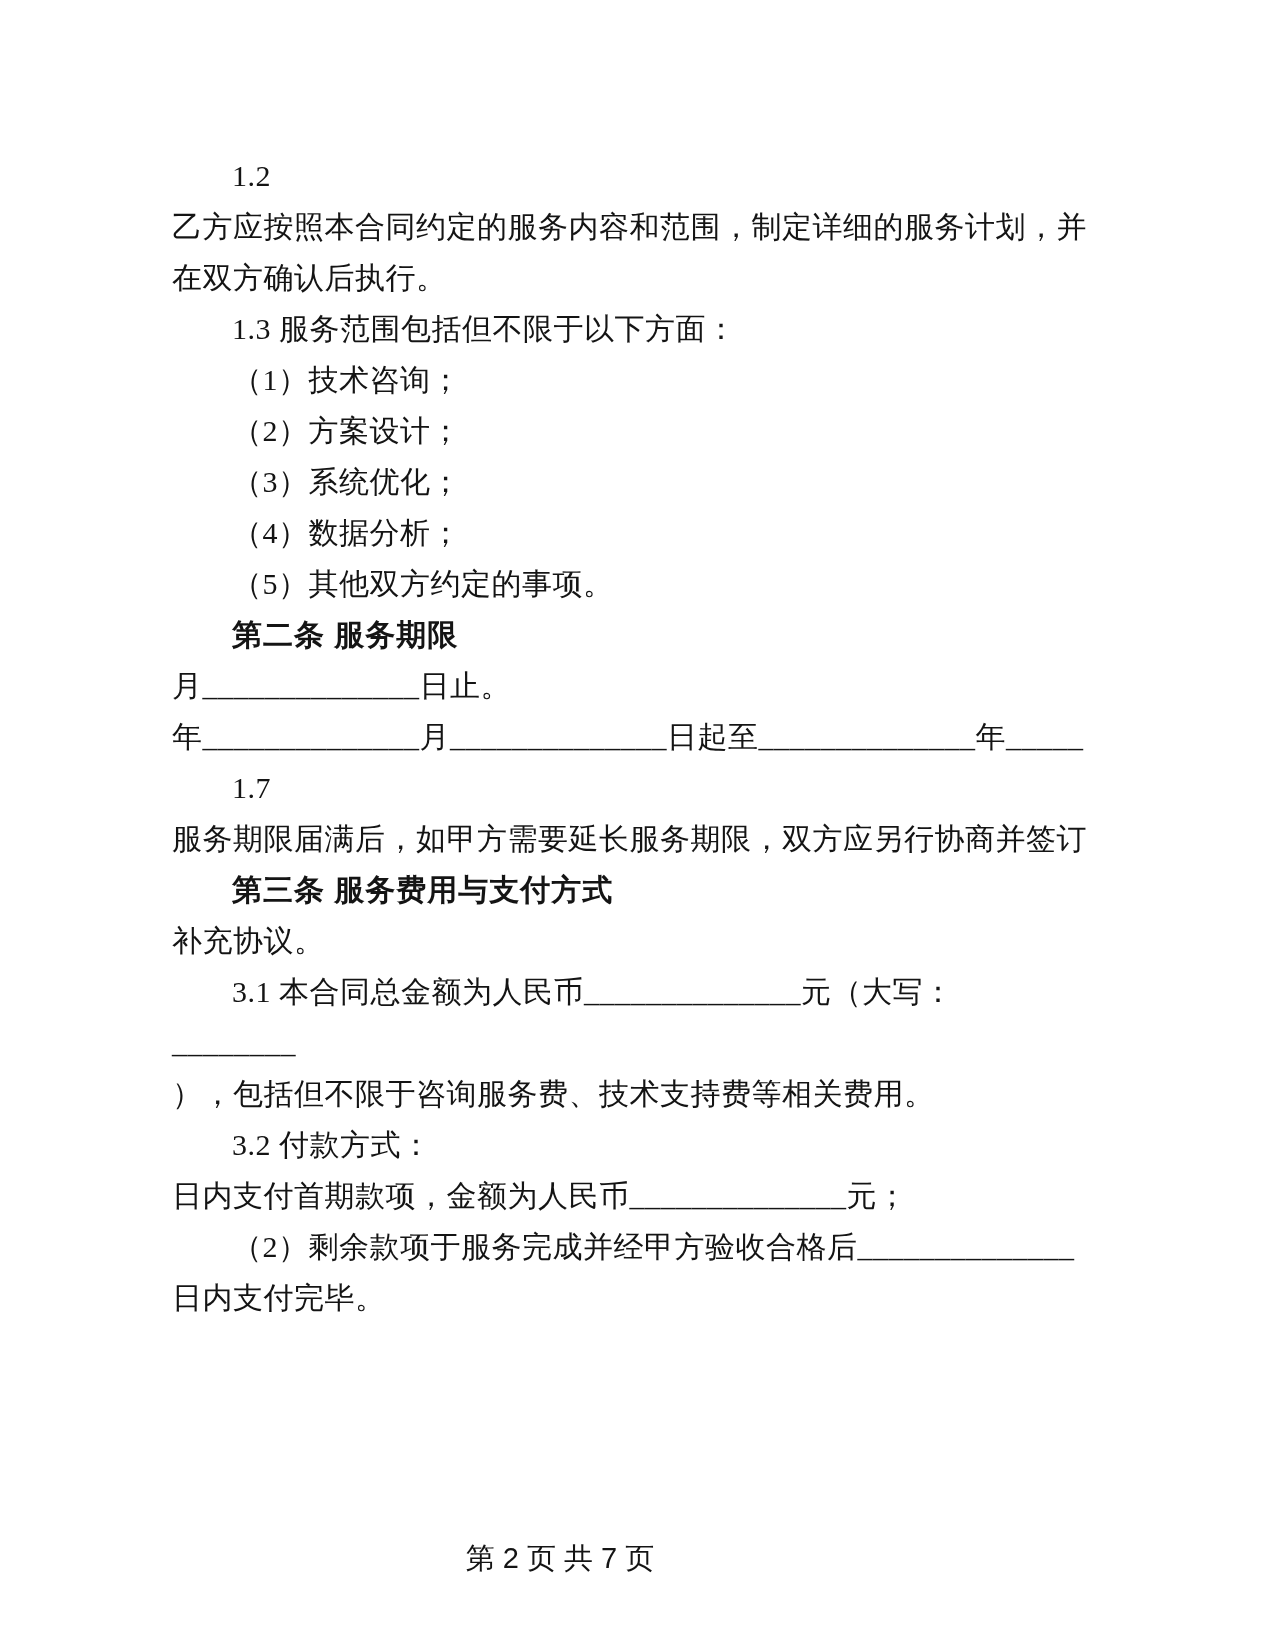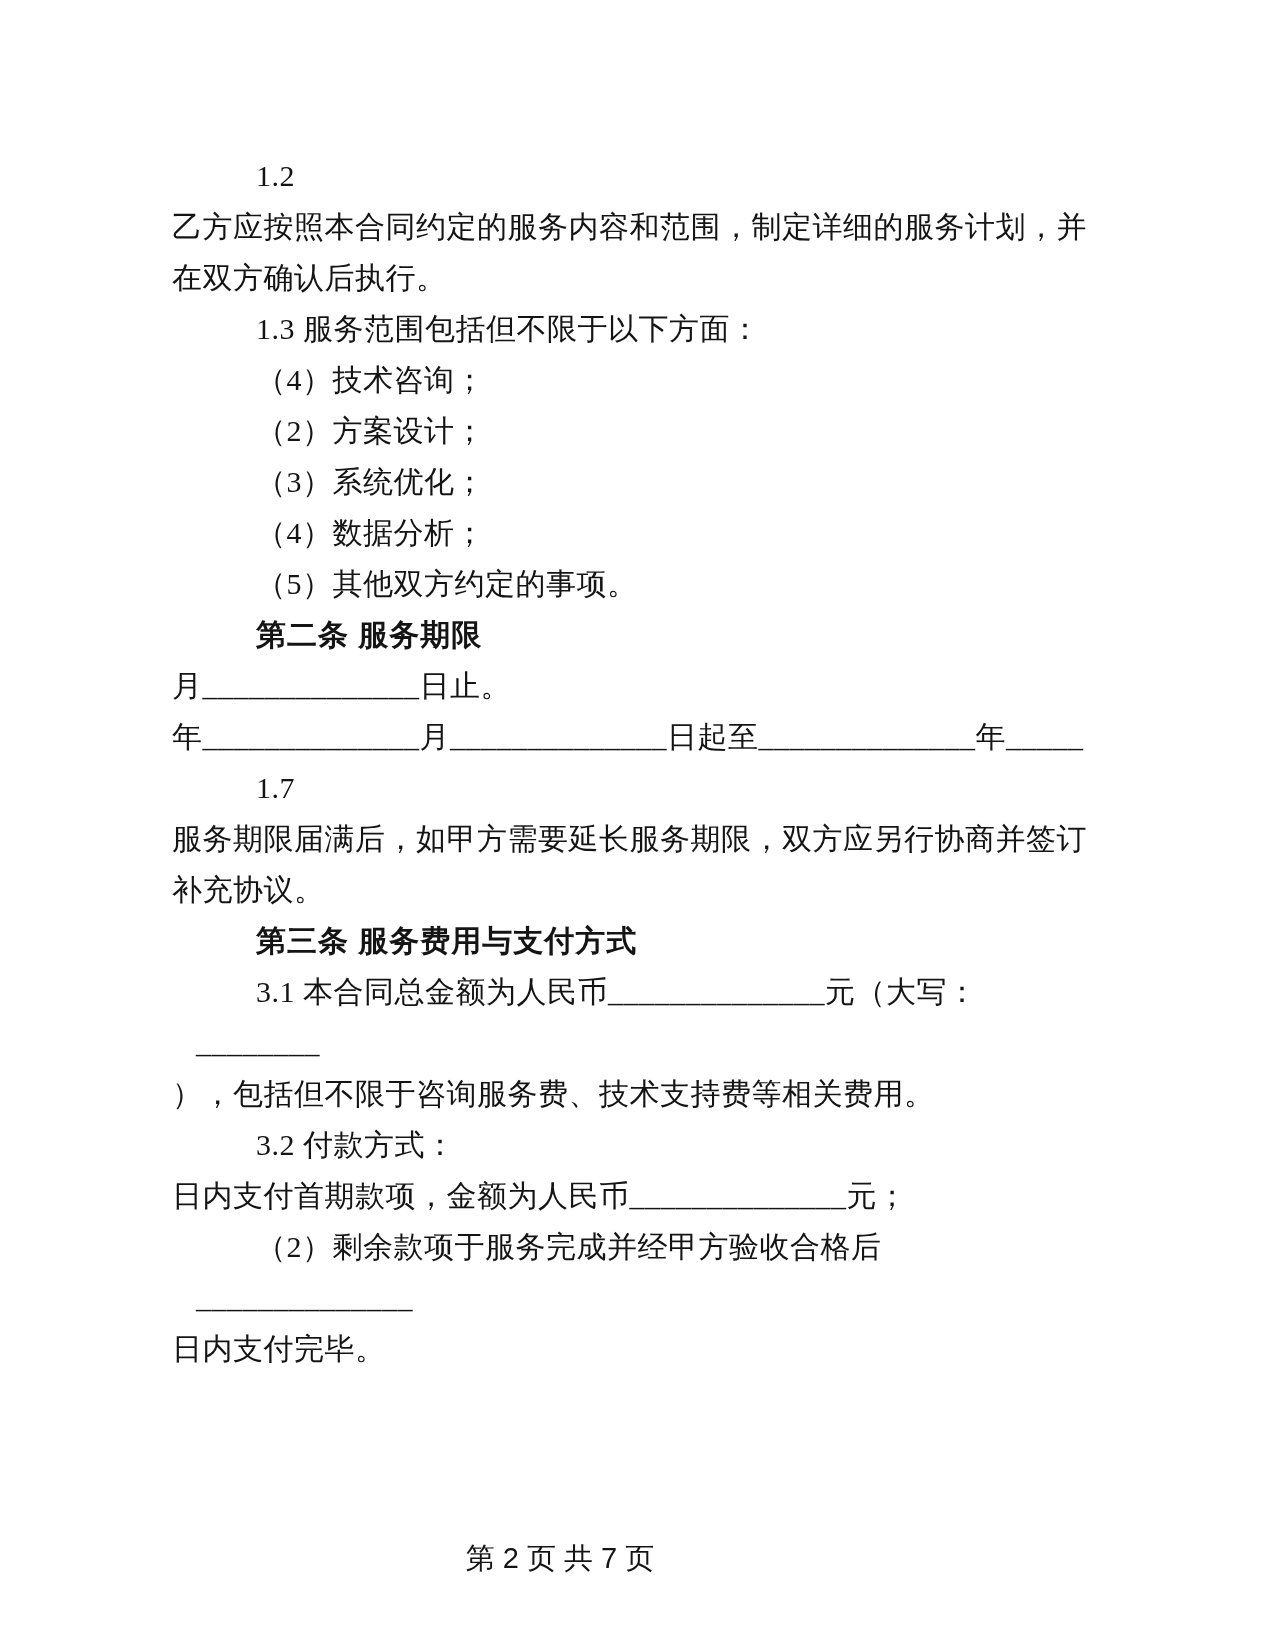--- a/index.html
+++ b/index.html
@@ -17,21 +17,21 @@
     left: 172px;
     top: 150px;
     width: 920px;
   }
   .ln {
     font-size: 30px;
     line-height: 51px;
     white-space: pre-wrap;
     letter-spacing: 0.5px;
   }
-  .ind { text-indent: 60px; margin-left: 24px; }
+  .ind { text-indent: 60px; }
   .hd {
     font-family: Liberation Sans, sans-serif;
     font-weight: 700;
     letter-spacing: 1px;
   }
   .footer {
     position: absolute;
     top: 1538px;
     left: 0;
     width: 1120px;
@@ -43,32 +43,32 @@
   }
 </style>
 </head>
 <body>
 
 <div class="doc">
   <p class="ln ind">1.2</p>
   <p class="ln">乙方应按照本合同约定的服务内容和范围，制定详细的服务计划，并</p>
   <p class="ln">在双方确认后执行。</p>
   <p class="ln ind">1.3 服务范围包括但不限于以下方面：</p>
-  <p class="ln ind">（4）技术咨询；</p>
+  <p class="ln ind">（1）技术咨询；</p>
   <p class="ln ind">（2）方案设计；</p>
   <p class="ln ind">（3）系统优化；</p>
   <p class="ln ind">（4）数据分析；</p>
   <p class="ln ind">（5）其他双方约定的事项。</p>
   <p class="ln ind hd">第二条 服务期限</p>
   <p class="ln">月______________日止。</p>
   <p class="ln">年______________月______________日起至______________年_____</p>
   <p class="ln ind">1.7</p>
   <p class="ln">服务期限届满后，如甲方需要延长服务期限，双方应另行协商并签订</p>
+  <p class="ln ind hd">第三条 服务费用与支付方式</p>
   <p class="ln">补充协议。</p>
-  <p class="ln ind hd">第三条 服务费用与支付方式</p>
   <p class="ln ind">3.1 本合同总金额为人民币______________元（大写：　________</p>
   <p class="ln">），包括但不限于咨询服务费、技术支持费等相关费用。</p>
   <p class="ln ind">3.2 付款方式：</p>
   <p class="ln">日内支付首期款项，金额为人民币______________元；</p>
   <p class="ln ind">（2）剩余款项于服务完成并经甲方验收合格后______________</p>
   <p class="ln">日内支付完毕。</p>
 </div>
 
 <div class="footer">
   <span>第 2 页 共 7 页</span>

